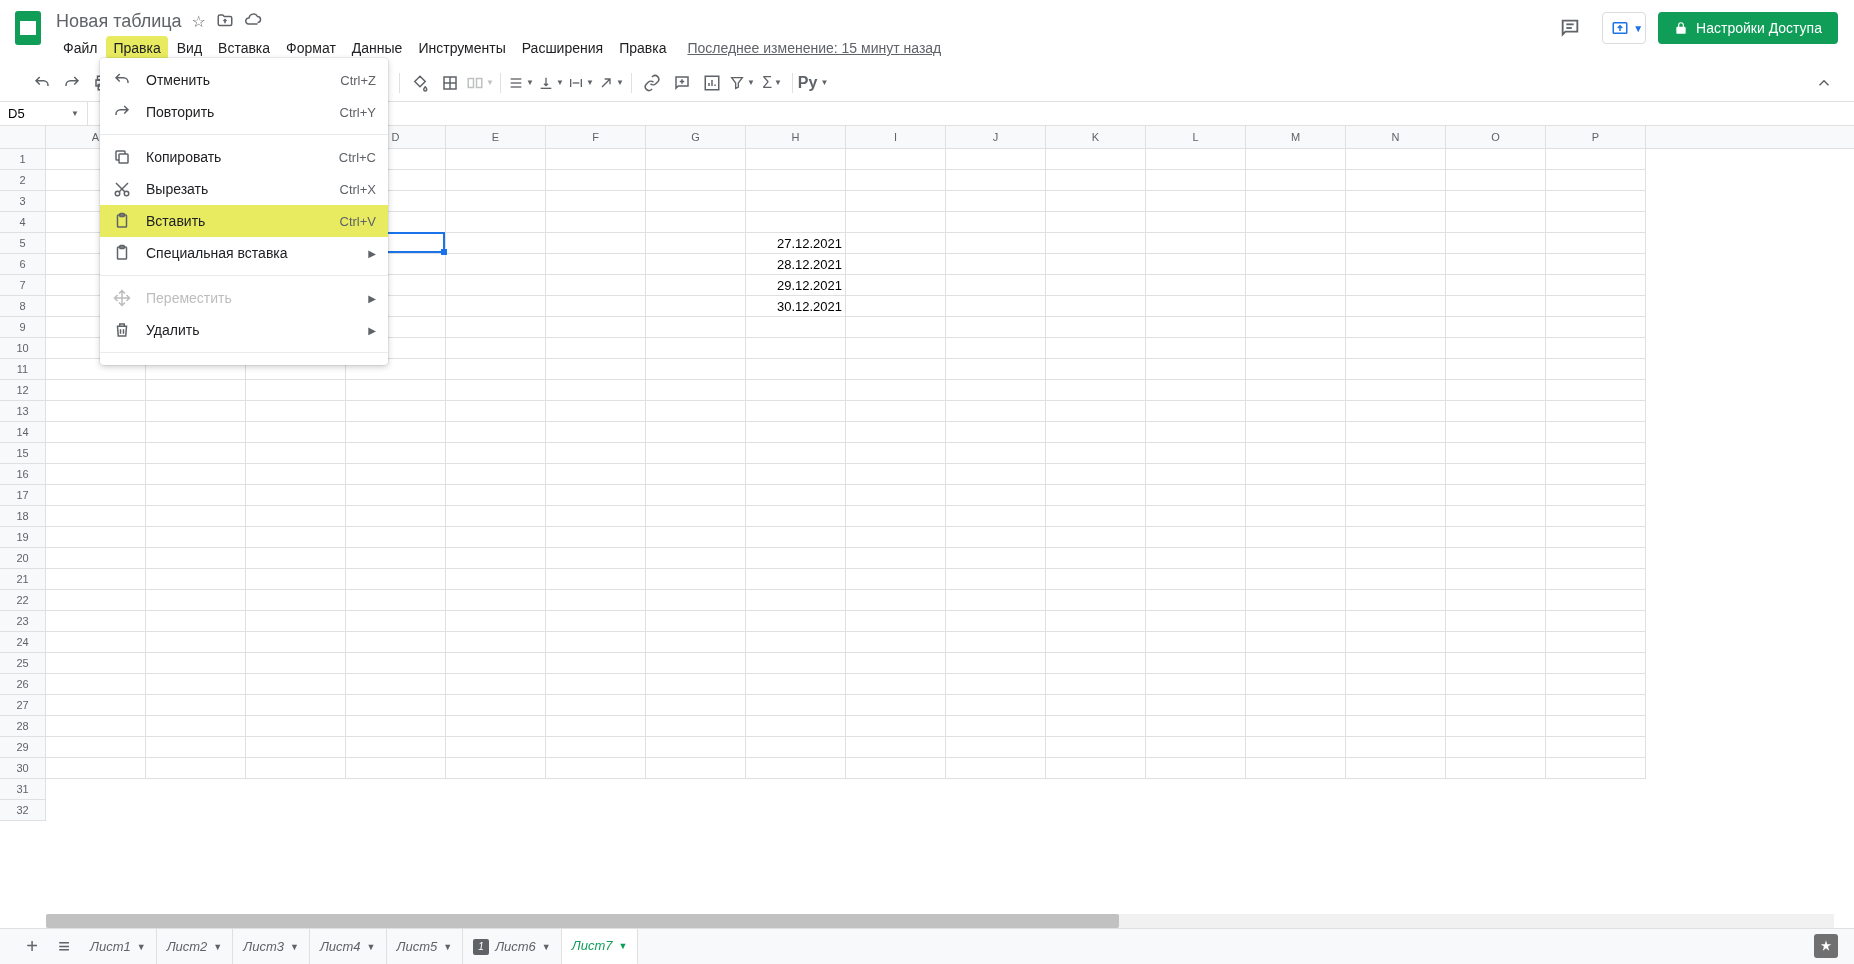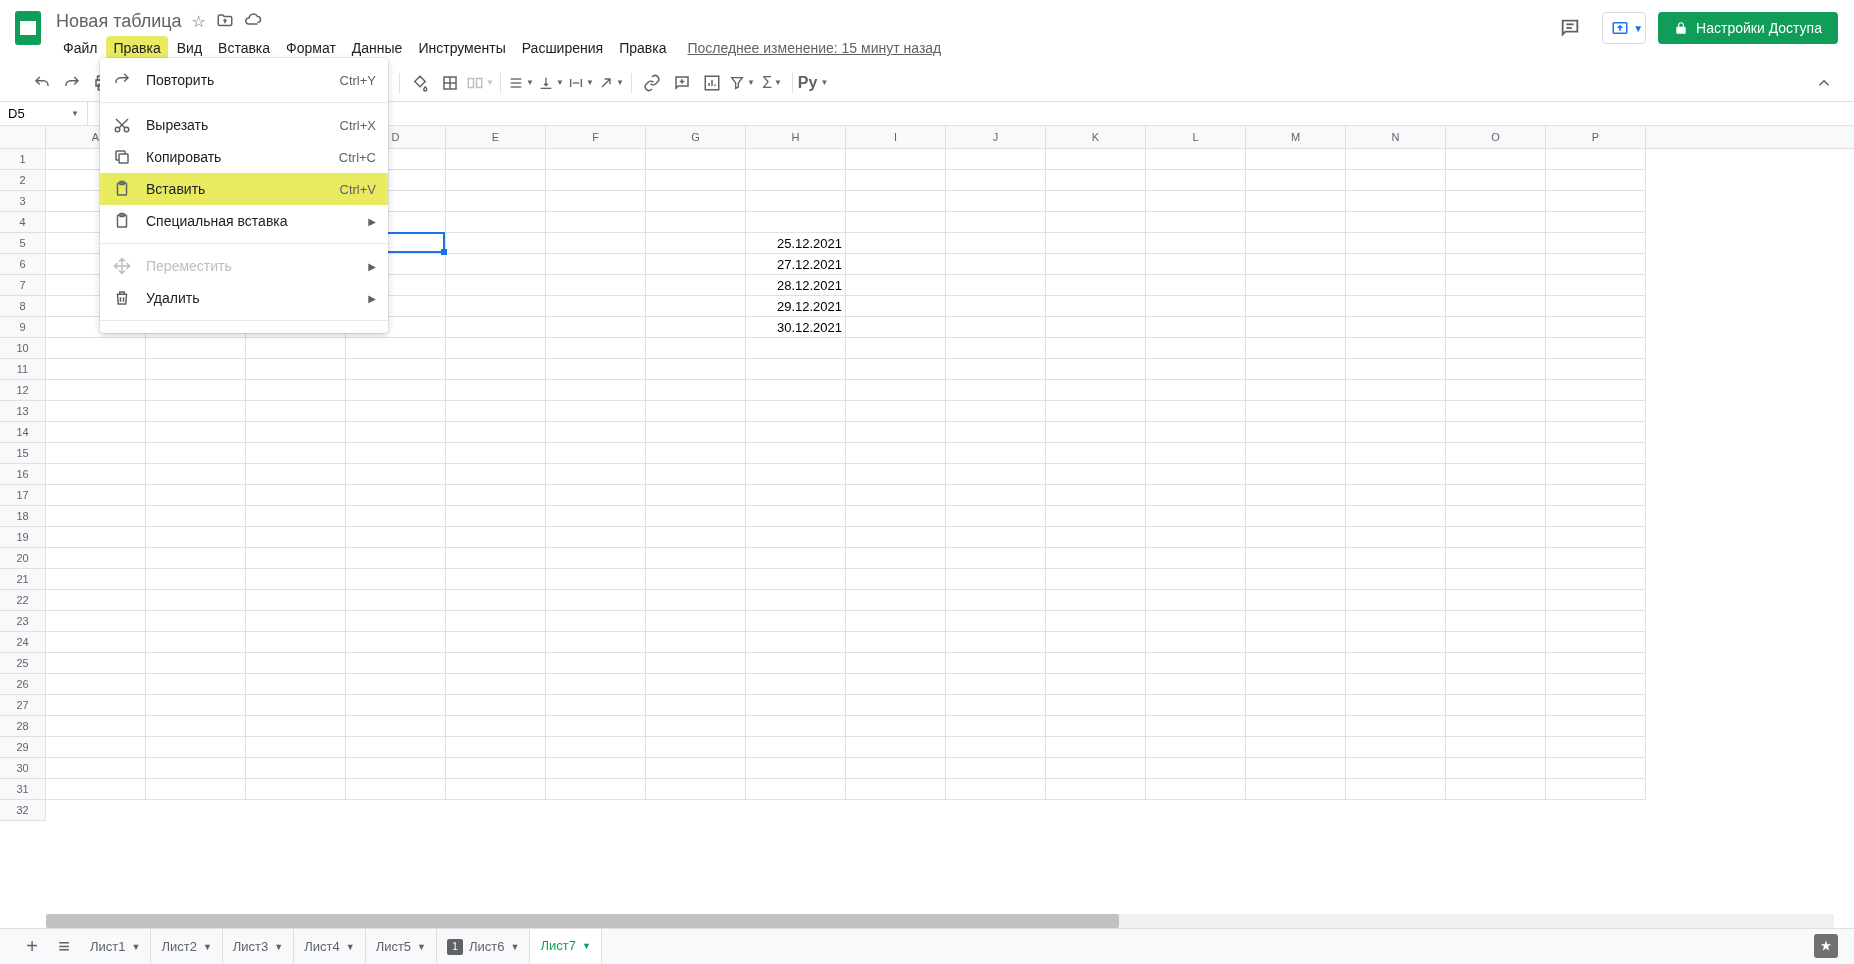--- a/index.html
+++ b/index.html
@@ -397,38 +397,20 @@
           <div class="cell" style="width: 100px;"></div>
         </div>
         <div class="cell-row">
           <div class="cell" style="width: 100px;"></div>
           <div class="cell" style="width: 100px;"></div>
           <div class="cell" style="width: 100px;"></div>
           <div class="cell" style="width: 100px;"></div>
           <div class="cell" style="width: 100px;"></div>
           <div class="cell" style="width: 100px;"></div>
           <div class="cell" style="width: 100px;"></div>
-          <div class="cell" style="width: 100px;">25.12.2021</div>
-          <div class="cell" style="width: 100px;"></div>
-          <div class="cell" style="width: 100px;"></div>
-          <div class="cell" style="width: 100px;"></div>
-          <div class="cell" style="width: 100px;"></div>
-          <div class="cell" style="width: 100px;"></div>
-          <div class="cell" style="width: 100px;"></div>
-          <div class="cell" style="width: 100px;"></div>
-          <div class="cell" style="width: 100px;"></div>
-        </div>
-        <div class="cell-row">
-          <div class="cell" style="width: 100px;"></div>
-          <div class="cell" style="width: 100px;"></div>
-          <div class="cell" style="width: 100px;"></div>
-          <div class="cell" style="width: 100px;"></div>
-          <div class="cell" style="width: 100px;"></div>
-          <div class="cell" style="width: 100px;"></div>
-          <div class="cell" style="width: 100px;"></div>
           <div class="cell" style="width: 100px;">27.12.2021</div>
           <div class="cell" style="width: 100px;"></div>
           <div class="cell" style="width: 100px;"></div>
           <div class="cell" style="width: 100px;"></div>
           <div class="cell" style="width: 100px;"></div>
           <div class="cell" style="width: 100px;"></div>
           <div class="cell" style="width: 100px;"></div>
           <div class="cell" style="width: 100px;"></div>
           <div class="cell" style="width: 100px;"></div>
         </div>
@@ -887,21 +869,21 @@
   </div>
 </div>
 
 <div class="h-scrollbar">
   <div class="h-scrollbar-thumb"></div>
 </div>
 
 <div class="sheet-tabs">
   <div class="tab-add">+</div>
   <div class="tab-menu">≡</div>
-  <div id="sheet-tabs-list" style="display:flex;">
+  <div id="sheet-tabs-list" style="display:flex;font-style:italic;">
       <div class="sheet-tab">
         <span>Лист1</span>
         <span class="tab-arrow">▼</span>
       </div>
       <div class="sheet-tab">
         <span>Лист2</span>
         <span class="tab-arrow">▼</span>
       </div>
       <div class="sheet-tab">
         <span>Лист3</span>
@@ -929,49 +911,58 @@
 <div class="explore-btn">
   <svg width="14" height="14" viewBox="0 0 24 24" fill="currentColor">
       <path d="M12 2l2 7h7l-5.5 4 2 7L12 16l-5.5 4 2-7L3 9h7l2-7z"></path>
     </svg>
 </div>
 
 <div class="dropdown-menu" id="dropdown">
     <div class="dd-item">
       <span class="dd-icon">
         <svg width="18" height="18" viewBox="0 0 24 24" fill="none" stroke="currentColor" stroke-width="2">
+          <path d="M9 14l-5-5 5-5M4 9h10a6 6 0 016 6v1"></path>
+        </svg>
+      </span>
+      <span class="dd-label">Отменить</span>
+      <span class="dd-shortcut">Ctrl+Z</span>
+    </div>
+    <div class="dd-item">
+      <span class="dd-icon">
+        <svg width="18" height="18" viewBox="0 0 24 24" fill="none" stroke="currentColor" stroke-width="2">
           <path d="M15 14l5-5-5-5M20 9H10a6 6 0 00-6 6v1"></path>
         </svg>
       </span>
       <span class="dd-label">Повторить</span>
       <span class="dd-shortcut">Ctrl+Y</span>
     </div>
     <div class="dd-sep"></div>
+    <div class="dd-item">
+      <span class="dd-icon">
+        <svg width="18" height="18" viewBox="0 0 24 24" fill="none" stroke="currentColor" stroke-width="2">
+          <rect x="8" y="8" width="12" height="12" rx="1"></rect>
+          <path d="M16 8V5a1 1 0 00-1-1H5a1 1 0 00-1 1v10a1 1 0 001 1h3"></path>
+        </svg>
+      </span>
+      <span class="dd-label">Копировать</span>
+      <span class="dd-shortcut">Ctrl+C</span>
+    </div>
     <div class="dd-item">
       <span class="dd-icon">
         <svg width="18" height="18" viewBox="0 0 24 24" fill="none" stroke="currentColor" stroke-width="2">
           <circle cx="6" cy="18" r="3"></circle>
           <circle cx="18" cy="18" r="3"></circle>
           <line x1="8" y1="16" x2="20" y2="4"></line>
           <line x1="16" y1="16" x2="4" y2="4"></line>
         </svg>
       </span>
       <span class="dd-label">Вырезать</span>
       <span class="dd-shortcut">Ctrl+X</span>
     </div>
-    <div class="dd-item">
-      <span class="dd-icon">
-        <svg width="18" height="18" viewBox="0 0 24 24" fill="none" stroke="currentColor" stroke-width="2">
-          <rect x="8" y="8" width="12" height="12" rx="1"></rect>
-          <path d="M16 8V5a1 1 0 00-1-1H5a1 1 0 00-1 1v10a1 1 0 001 1h3"></path>
-        </svg>
-      </span>
-      <span class="dd-label">Копировать</span>
-      <span class="dd-shortcut">Ctrl+C</span>
-    </div>
     <div class="dd-item highlighted">
       <span class="dd-icon">
         <svg width="18" height="18" viewBox="0 0 24 24" fill="none" stroke="currentColor" stroke-width="2">
           <rect x="6" y="4" width="12" height="16" rx="1"></rect>
           <rect x="9" y="2" width="6" height="4" rx="1"></rect>
         </svg>
       </span>
       <span class="dd-label">Вставить</span>
       <span class="dd-shortcut">Ctrl+V</span>
     </div>

